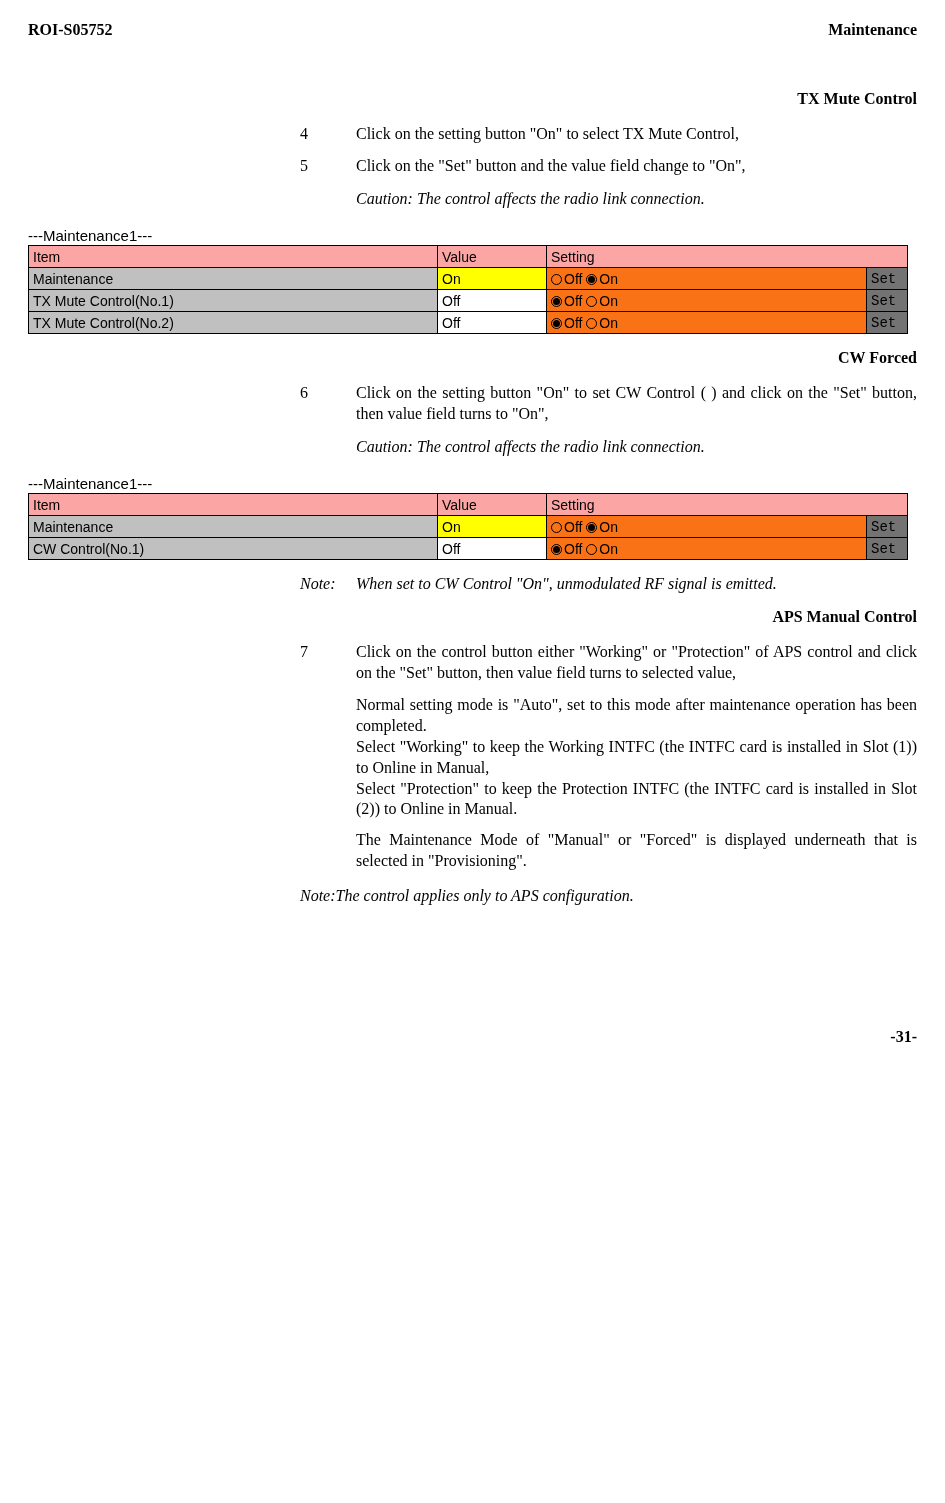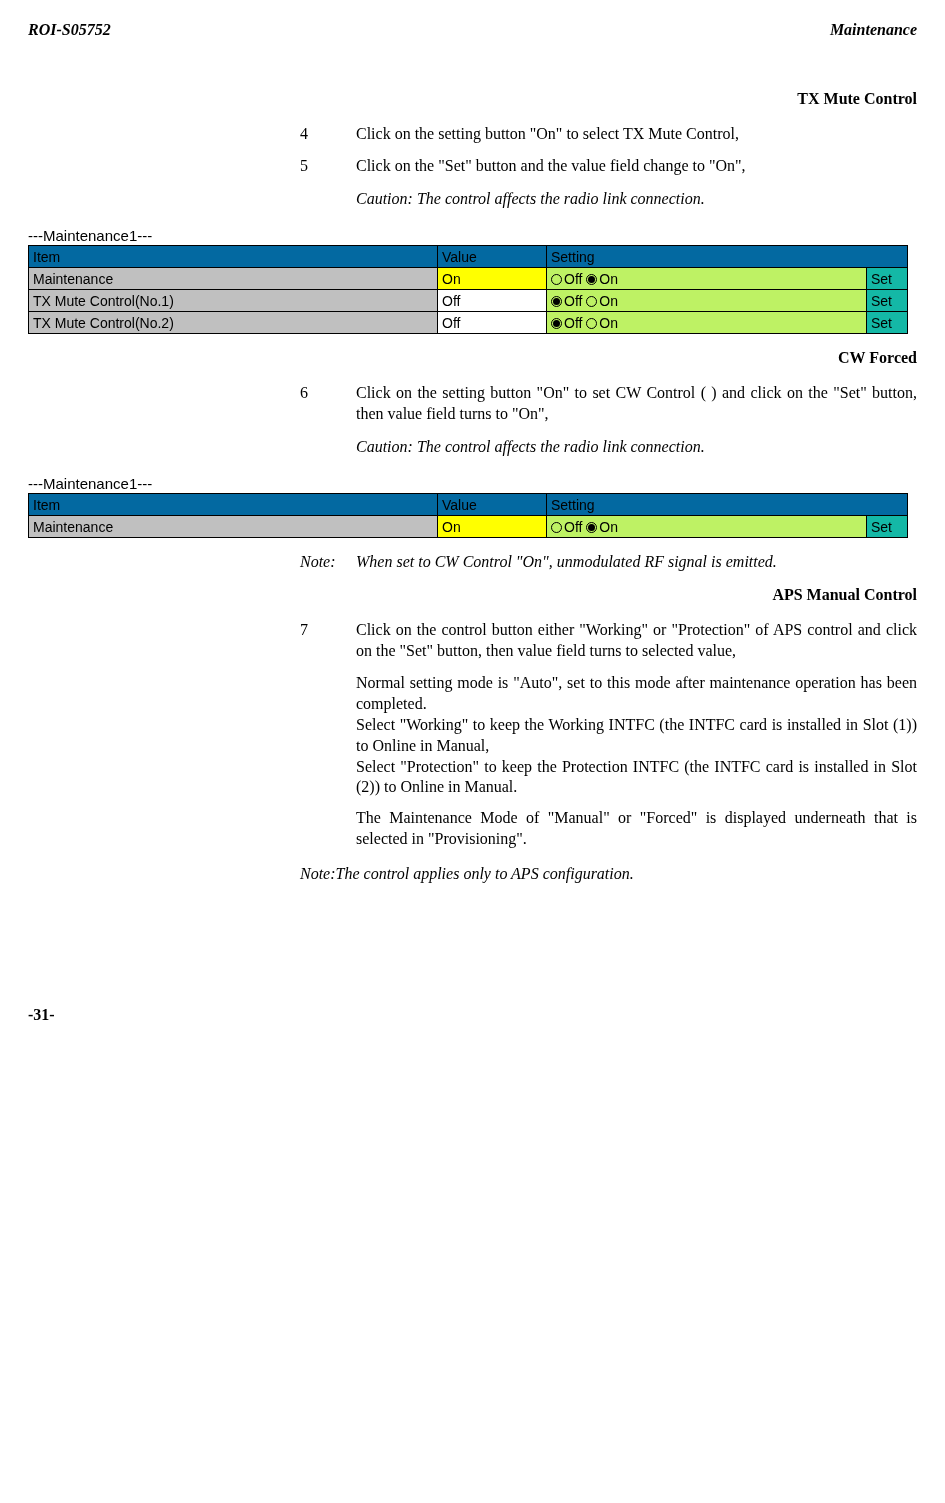--- a/index.html
+++ b/index.html
@@ -12,21 +12,20 @@
     width: 945px;
     box-sizing: border-box;
     line-height: 1.3;
   }
   .header-row {
     display: flex;
     justify-content: space-between;
     font-weight: bold;
     font-size: 16px;
     margin-bottom: 48px;
-    font-style: italic;
   }
   .section-heading {
     font-weight: bold;
     font-size: 16px;
     margin: 12px 0 14px 0;
     text-align: right;
   }
   .step-row {
     display: flex;
     margin-left: 272px;
@@ -60,40 +59,41 @@
     margin-bottom: 14px;
   }
   table.maint th, table.maint td {
     border: 1px solid #000;
     padding: 1px 4px;
     text-align: left;
     vertical-align: middle;
     height: 19px;
   }
   table.maint th {
-    background: #0369a1;
+    background: #fca5a5;
     font-weight: normal;
   }
   table.maint td.item {
     background: #c0c0c0;
     width: 400px;
   }
   table.maint td.value {
     width: 100px;
     background: #fff;
   }
   table.maint td.value.on {
     background: #ffff00;
   }
   table.maint td.setting {
-    background: #bef264;
+    background: #f97316;
   }
   table.maint td.setbtn {
-    background: #14b8a6;
+    background: #737373;
     width: 32px;
+    font-family: Liberation Mono, monospace;
   }
   .radio {
     display: inline-block;
     width: 11px;
     height: 11px;
     border: 1px solid #000;
     border-radius: 50%;
     vertical-align: middle;
     margin: 0 2px 1px 0;
     position: relative;
@@ -129,20 +129,21 @@
     margin-left: 328px;
     margin-top: 10px;
     text-align: justify;
   }
   .note-line {
     margin-left: 272px;
     font-style: italic;
     margin-top: 14px;
   }
   .page-num {
+    text-align: right;
     font-weight: bold;
     font-size: 16px;
     margin-top: 120px;
   }
 </style>
 </head>
 <body>
 
 <div class="header-row">
   <span>ROI-S05752</span>
@@ -209,20 +210,26 @@
     <th colspan="2">Setting</th>
   </tr>
   </tbody>
     <tbody id="tbody2">
       <tr>
         <td class="item">Maintenance</td>
         <td class="value on">On</td>
         <td class="setting"><span class="radio"></span><span>Off </span><span class="radio filled"></span><span>On</span></td>
         <td class="setbtn">Set</td>
       </tr>
+      <tr>
+        <td class="item">CW Control(No.1)</td>
+        <td class="value">Off</td>
+        <td class="setting"><span class="radio filled"></span><span>Off </span><span class="radio"></span><span>On</span></td>
+        <td class="setbtn">Set</td>
+      </tr>
     </tbody>
 </table>
 
 <div class="note-block">
   <span class="note-label">Note:</span>
   <span class="note-body">When set to CW Control "On", unmodulated RF signal is emitted.</span>
 </div>
 
 <div class="section-heading">APS Manual Control</div>
 

